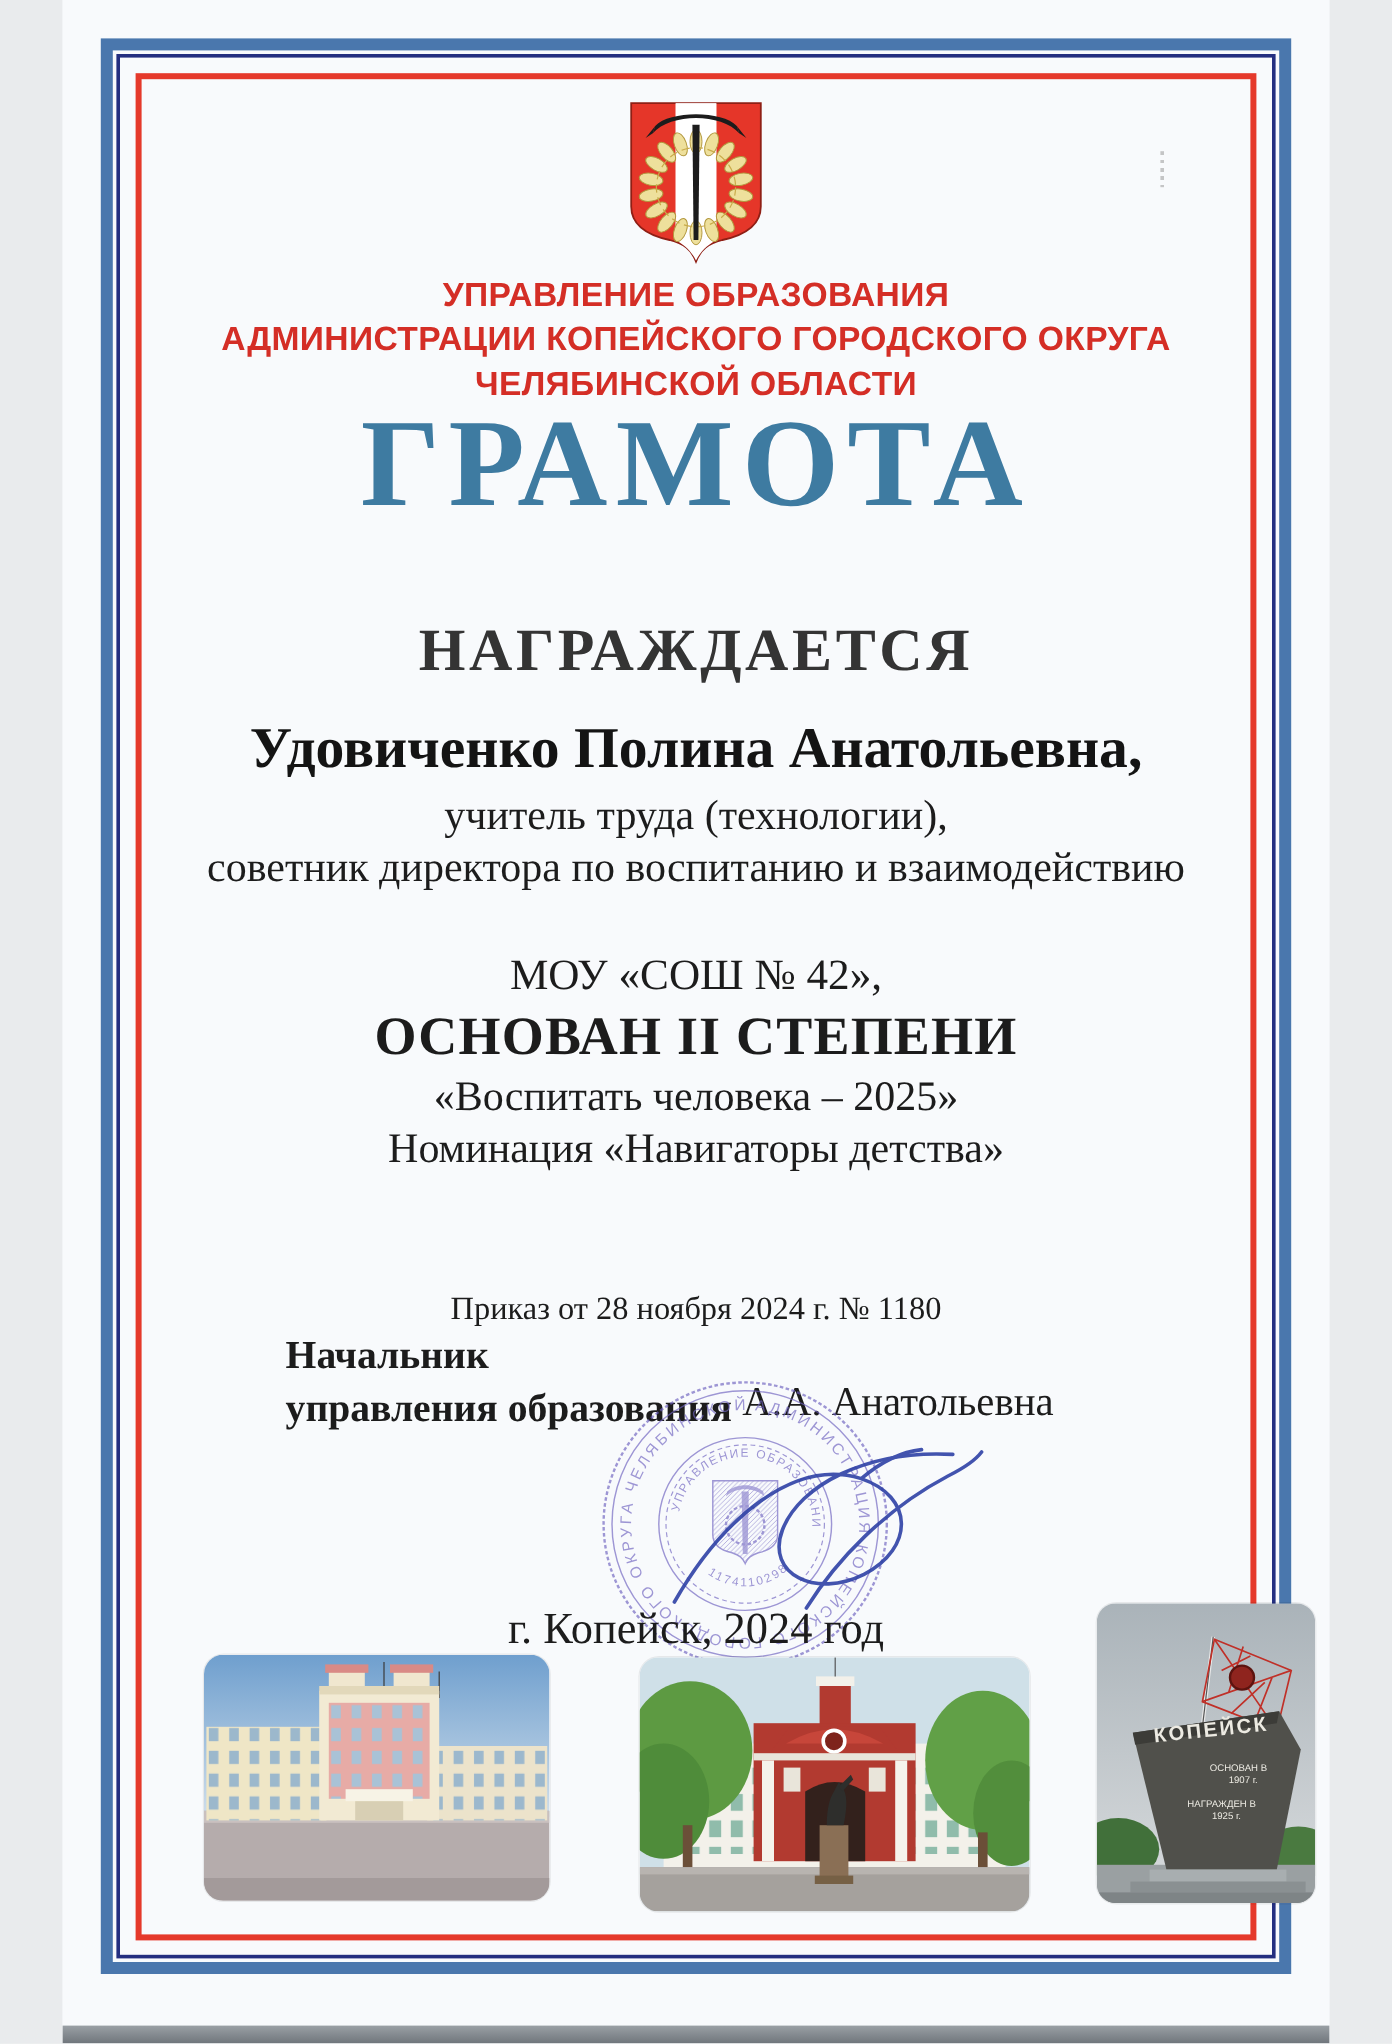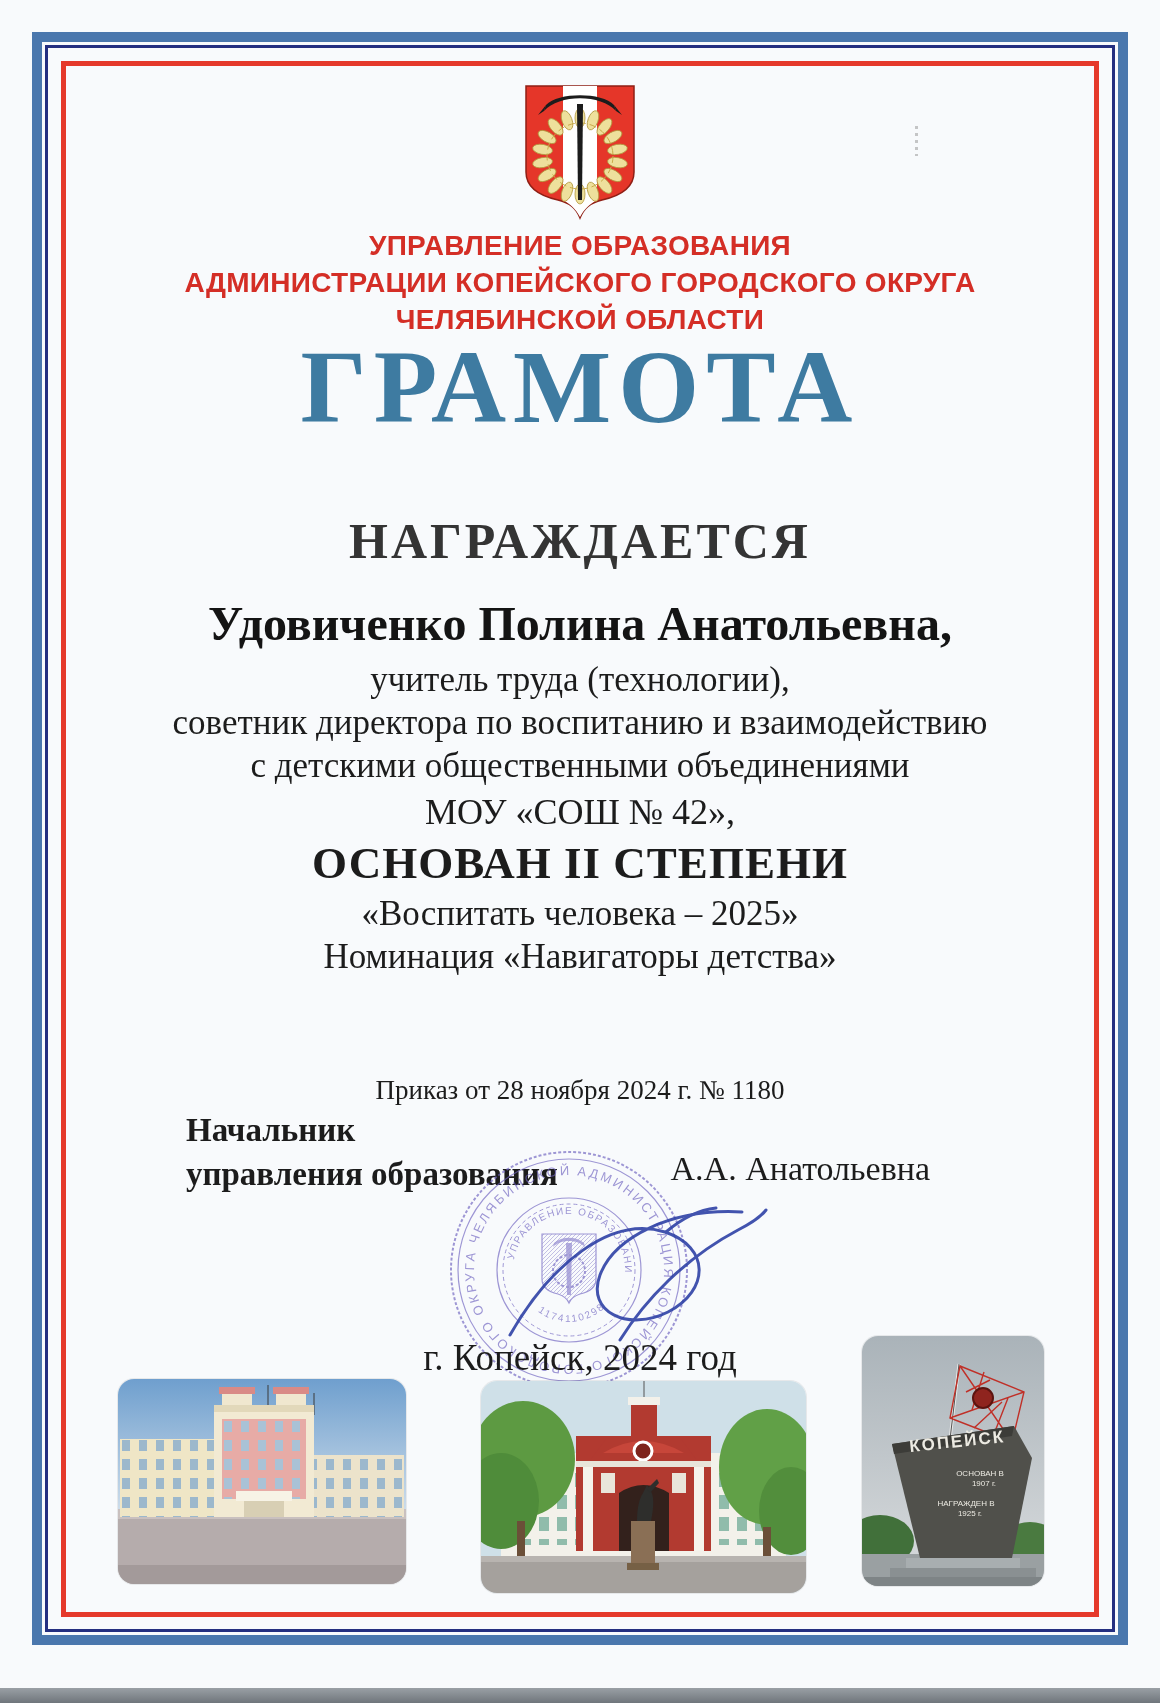--- a/index.html
+++ b/index.html
@@ -1,17 +1,17 @@
 <!DOCTYPE html>
 <html><head>
 <meta charset="utf-8">
 <style>
   html,body{margin:0;padding:0;background:#e9ebed;}
   .page{
-    position:relative;width:1160px;height:1703px;margin:0 auto;
+    position:relative;width:1056px;height:1703px;margin:0 auto;
     background:#f8fafc;overflow:hidden;
     font-family:"Liberation Serif","DejaVu Serif",serif;color:#1c1c1c;
   }
   
   .frame-blue{position:absolute;top:32px;left:32px;right:32px;bottom:58px;border:10px solid #4a77ad;}
   .frame-navy{position:absolute;top:45px;left:45px;right:45px;bottom:71px;border:3px solid #242f80;}
   .frame-red{position:absolute;top:61px;left:61px;right:61px;bottom:86px;border:5px solid #e5392b;}
   
   .cline{position:absolute;left:0;right:0;text-align:center;}
   .emblem{position:absolute;top:84px;left:50%;transform:translateX(-50%);}
@@ -96,21 +96,20 @@
     <div>ЧЕЛЯБИНСКОЙ ОБЛАСТИ</div>
   </div>
 
   <div class="cline gramota">ГРАМОТА</div>
 
   <div class="cline awarded">НАГРАЖДАЕТСЯ</div>
   <div class="cline recipient">Удовиченко Полина Анатольевна,</div>
   <div class="cline position">
     <div>учитель труда (технологии),</div>
     <div>советник  директора по воспитанию и взаимодействию</div>
-    <div>с детскими общественными объединениями</div>
   </div>
   <div class="cline school">МОУ «СОШ № 42»,</div>
   <div class="cline award-title">ОСНОВАН II СТЕПЕНИ</div>
   <div class="cline contest">
     <div>«Воспитать человека – 2025»</div>
     <div>Номинация «Навигаторы детства»</div>
   </div>
   <div class="cline order">Приказ от 28 ноября 2024 г. № 1180</div>
 
   <div class="sig-title">

